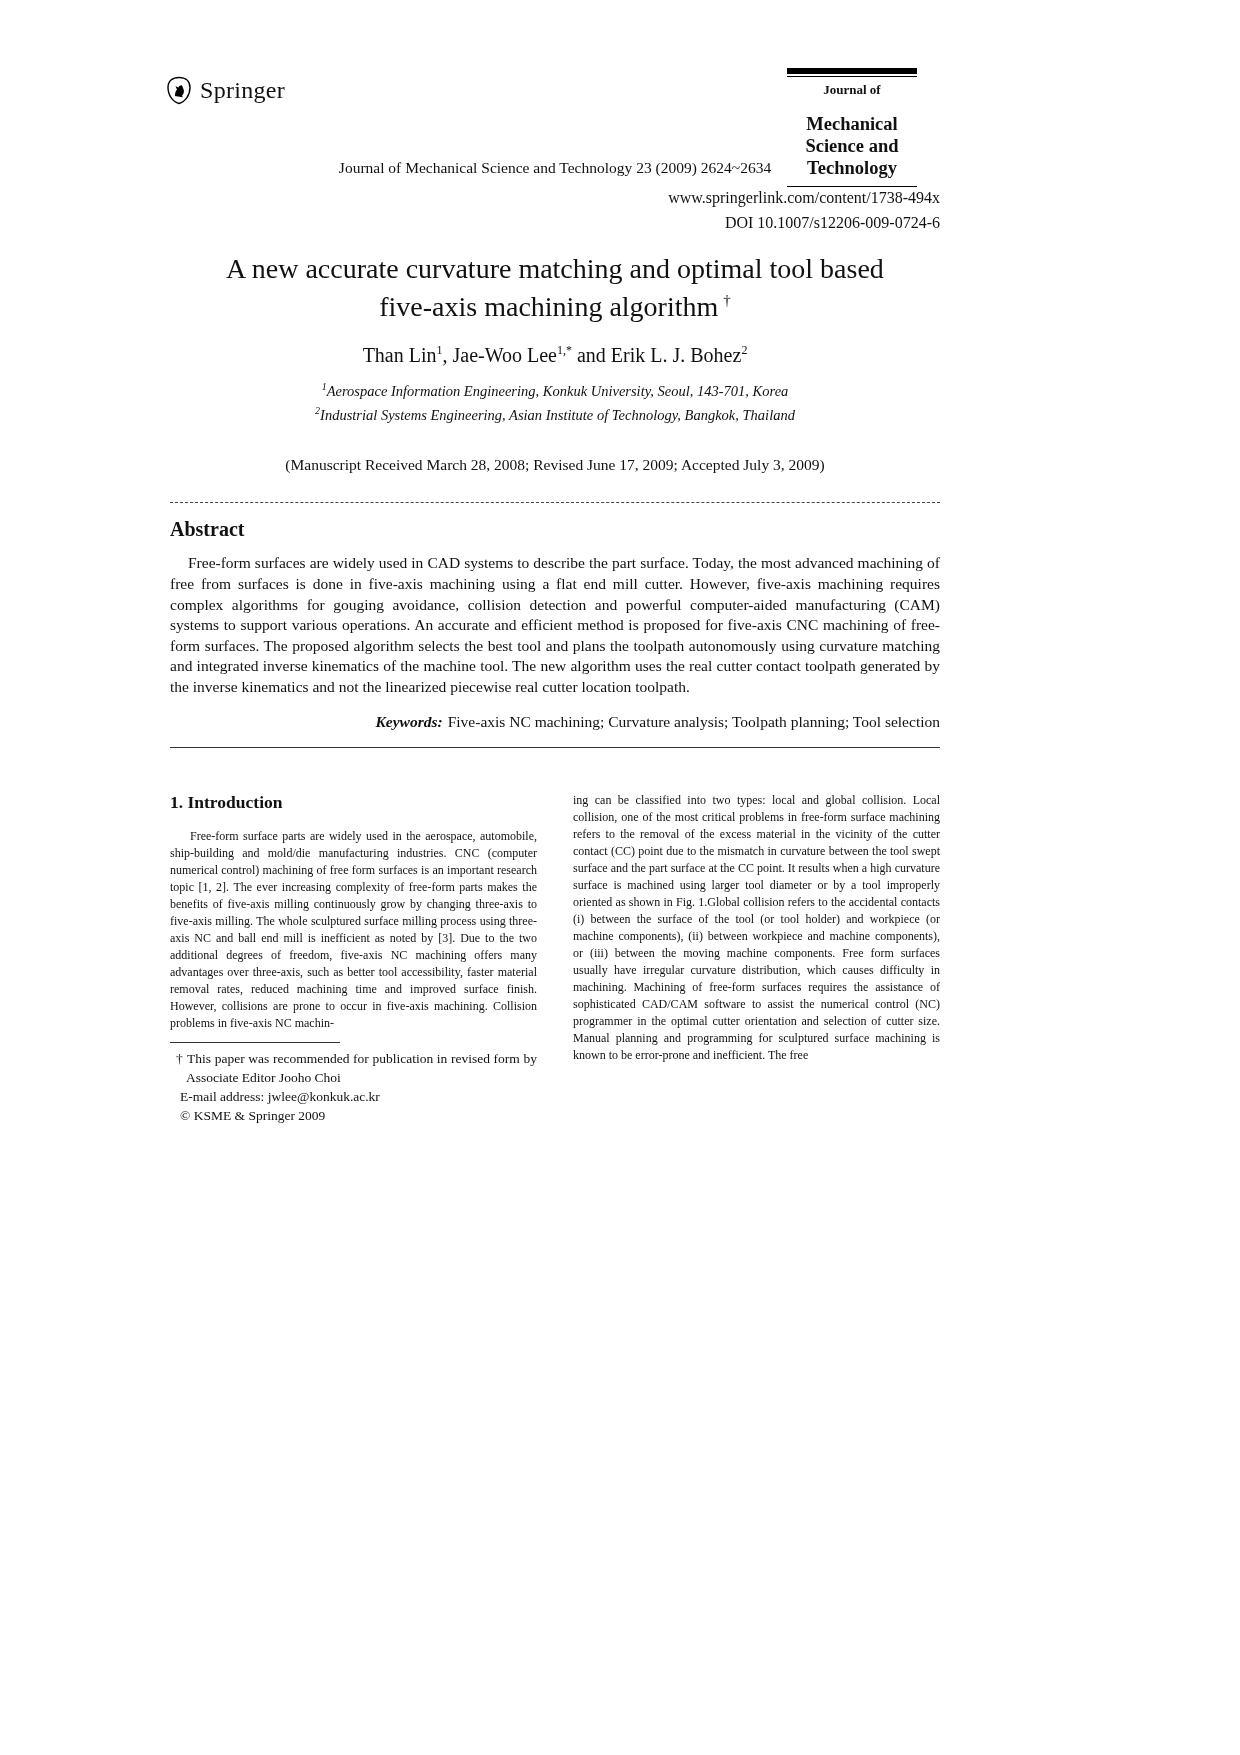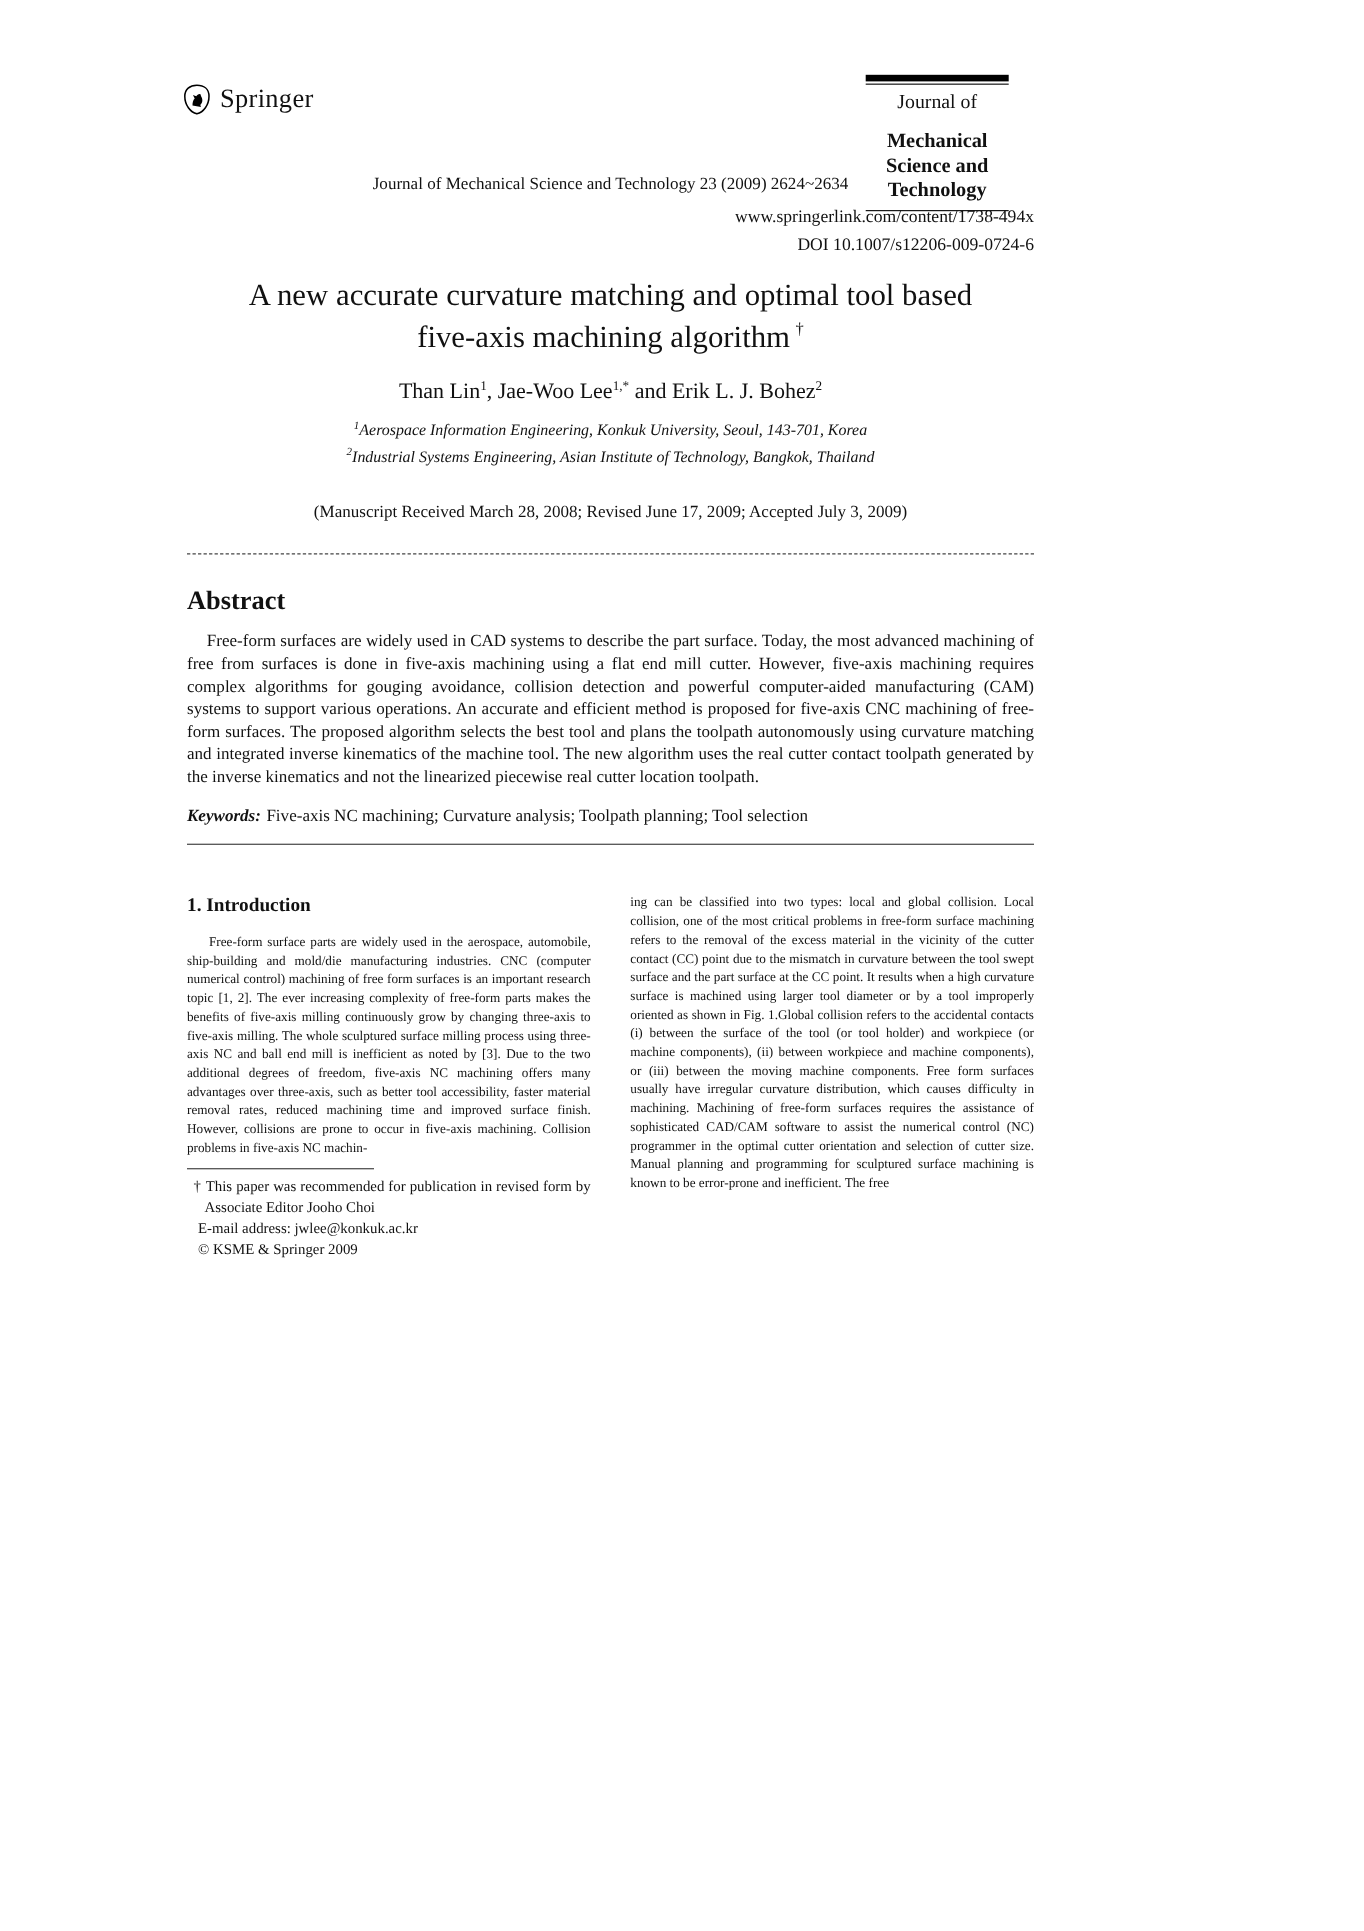--- a/index.html
+++ b/index.html
@@ -23,21 +23,21 @@
     }
     .logo svg { display: block; }
     .brand-name { font-size: 24px; letter-spacing: 0.3px; }
 
     .masthead {
       position: absolute; left: 787px; top: 68px;
       width: 130px; text-align: center;
     }
     .mh-bar { height: 6px; background: #000; }
     .mh-thin { height: 1px; background: #000; margin-top: 2px; }
-    .mh-sub { font-weight: normal; font-size: 18px; margin-top: 5px; }
+    .mh-sub { font-weight: bold; font-size: 13px; margin-top: 5px; }
     .mh-title {
       font-weight: bold; font-size: 18.5px; line-height: 1.18;
       margin-top: 16px; padding-bottom: 7px; border-bottom: 1.5px solid #000;
     }
 
     .citation {
       position: absolute; left: 170px; top: 159px; width: 770px;
       text-align: center; font-size: 15.5px;
     }
 
@@ -59,26 +59,26 @@
     .authors sup { font-size: 12px; }
 
     .affils { text-align: center; font-style: italic; font-size: 14.5px; margin-top: 12px; line-height: 1.5; }
     .affils sup { font-size: 10px; }
 
     .manuscript { text-align: center; font-size: 15.5px; margin-top: 30px; }
 
     .rule-dashed { border: 0; border-top: 1px dashed #444; margin-top: 28px; }
     .rule-solid  { border: 0; border-top: 1px solid  #333; margin-top: 16px; }
 
-    .abstract-h { font-size: 24px; font-weight: bold; margin-top: 30px; }
+    .abstract-h { font-size: 20px; font-weight: bold; margin-top: 15px; }
     .abstract {
       font-size: 15.5px; line-height: 1.33; text-align: justify;
       text-indent: 18px; margin-top: 12px;
     }
-    .keywords { font-size: 15.5px; margin-top: 15px; }
+    .keywords { font-size: 15.5px; margin-top: 15px; text-align: right; }
     .kw-label { font-weight: bold; font-style: italic; }
     .kw-text { margin-left: 5px; }
 
     
     .columns { display: flex; gap: 36px; margin-top: 44px; }
     .col { flex: 1; min-width: 0; }
 
     .sec-h { font-size: 17.5px; font-weight: bold; margin-bottom: 15px; }
     .body-p { font-size: 12px; line-height: 1.42; text-align: justify; }
     .indent { text-indent: 20px; }

